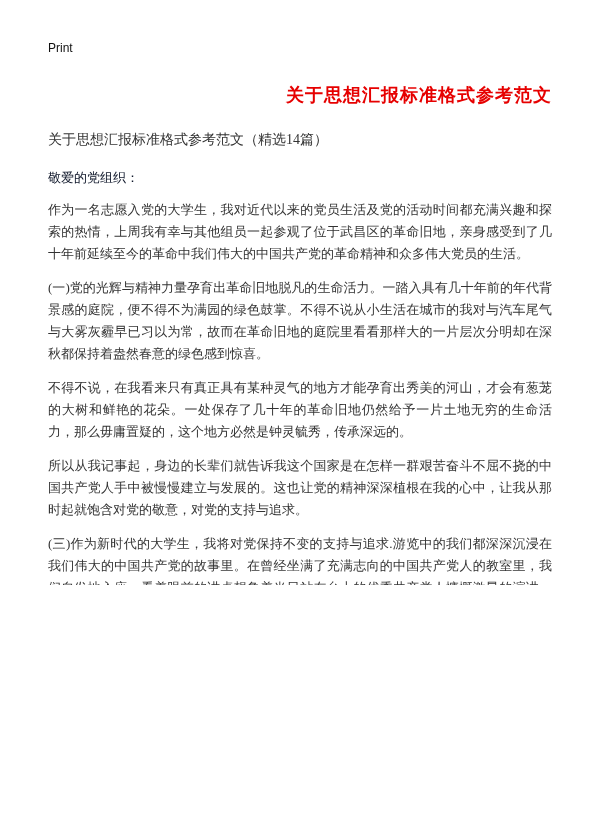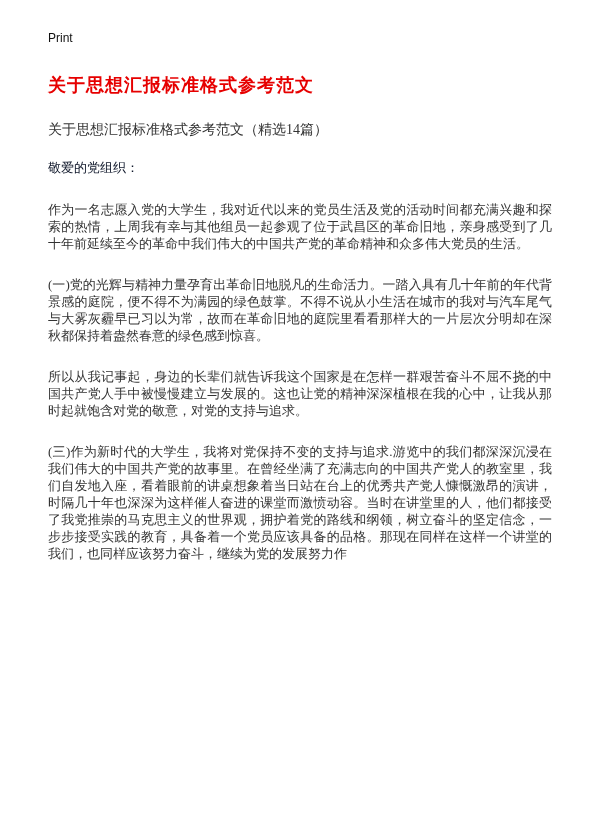--- a/index.html
+++ b/index.html
@@ -9,33 +9,33 @@
     background: #ffffff;
   }
   body {
     font-family: "Liberation Serif", "DejaVu Serif", serif;
     color: #333333;
   }
   .page {
     width: 600px;
     height: 585px;
     background: #ffffff;
-    padding: 28px 48px 0 48px;
+    padding: 38px 48px 0 48px;
     overflow: hidden;
   }
   .print-link {
     font-size: 12px;
     color: #111111;
     margin-bottom: 28px;
     font-family: "Liberation Sans", "DejaVu Sans", sans-serif;
     display: inline-block;
     cursor: pointer;
   }
   .doc-title {
-    text-align: left;
+    text-align: right;
     font-size: 18px;
     font-weight: 700;
     color: #e60000;
     margin-bottom: 24px;
     font-family: "Liberation Sans", "DejaVu Sans", sans-serif;
     letter-spacing: 1px;
   }
   .doc-subtitle {
     font-size: 14px;
     color: #333333;
@@ -48,44 +48,44 @@
     margin-bottom: 20px;
   }
   .salutation {
     font-size: 13px;
     color: #0f172a;
     margin-bottom: 12px;
   }
   .body-para {
     font-size: 13px;
     color: #333333;
-    line-height: 17px;
+    line-height: 22px;
     margin-bottom: 12px;
     text-align: justify;
     word-break: break-all;
-    margin-top: 24px;
   }
 </style>
 </head>
 <body>
 
 <div class="page">
 
   <span class="print-link">Print</span>
 
   <h1 class="doc-title" style="color: rgb(230, 0, 0);">关于思想汇报标准格式参考范文</h1>
 
   <div class="doc-subtitle">关于思想汇报标准格式参考范文（精选14篇）</div>
 
 
   <div class="salutation">敬爱的党组织：</div>
 
   <p class="body-para">作为一名志愿入党的大学生，我对近代以来的党员生活及党的活动时间都充满兴趣和探索的热情，上周我有幸与其他组员一起参观了位于武昌区的革命旧地，亲身感受到了几十年前延续至今的革命中我们伟大的中国共产党的革命精神和众多伟大党员的生活。</p>
 
   <p class="body-para">(一)党的光辉与精神力量孕育出革命旧地脱凡的生命活力。一踏入具有几十年前的年代背景感的庭院，便不得不为满园的绿色鼓掌。不得不说从小生活在城市的我对与汽车尾气与大雾灰霾早已习以为常，故而在革命旧地的庭院里看看那样大的一片层次分明却在深秋都保持着盎然春意的绿色感到惊喜。</p>
 
+  <p class="body-para">不得不说，在我看来只有真正具有某种灵气的地方才能孕育出秀美的河山，才会有葱茏的大树和鲜艳的花朵。一处保存了几十年的革命旧地仍然给予一片土地无穷的生命活力，那么毋庸置疑的，这个地方必然是钟灵毓秀，传承深远的。</p>
 
 
   <p class="body-para">所以从我记事起，身边的长辈们就告诉我这个国家是在怎样一群艰苦奋斗不屈不挠的中国共产党人手中被慢慢建立与发展的。这也让党的精神深深植根在我的心中，让我从那时起就饱含对党的敬意，对党的支持与追求。</p>
 
   <p class="body-para">(三)作为新时代的大学生，我将对党保持不变的支持与追求.游览中的我们都深深沉浸在我们伟大的中国共产党的故事里。在曾经坐满了充满志向的中国共产党人的教室里，我们自发地入座，看着眼前的讲桌想象着当日站在台上的优秀共产党人慷慨激昂的演讲，时隔几十年也深深为这样催人奋进的课堂而激愤动容。当时在讲堂里的人，他们都接受了我党推崇的马克思主义的世界观，拥护着党的路线和纲领，树立奋斗的坚定信念，一步步接受实践的教育，具备着一个党员应该具备的品格。那现在同样在这样一个讲堂的我们，也同样应该努力奋斗，继续为党的发展努力作</p>
 
 </div>
 
 </body></html>

